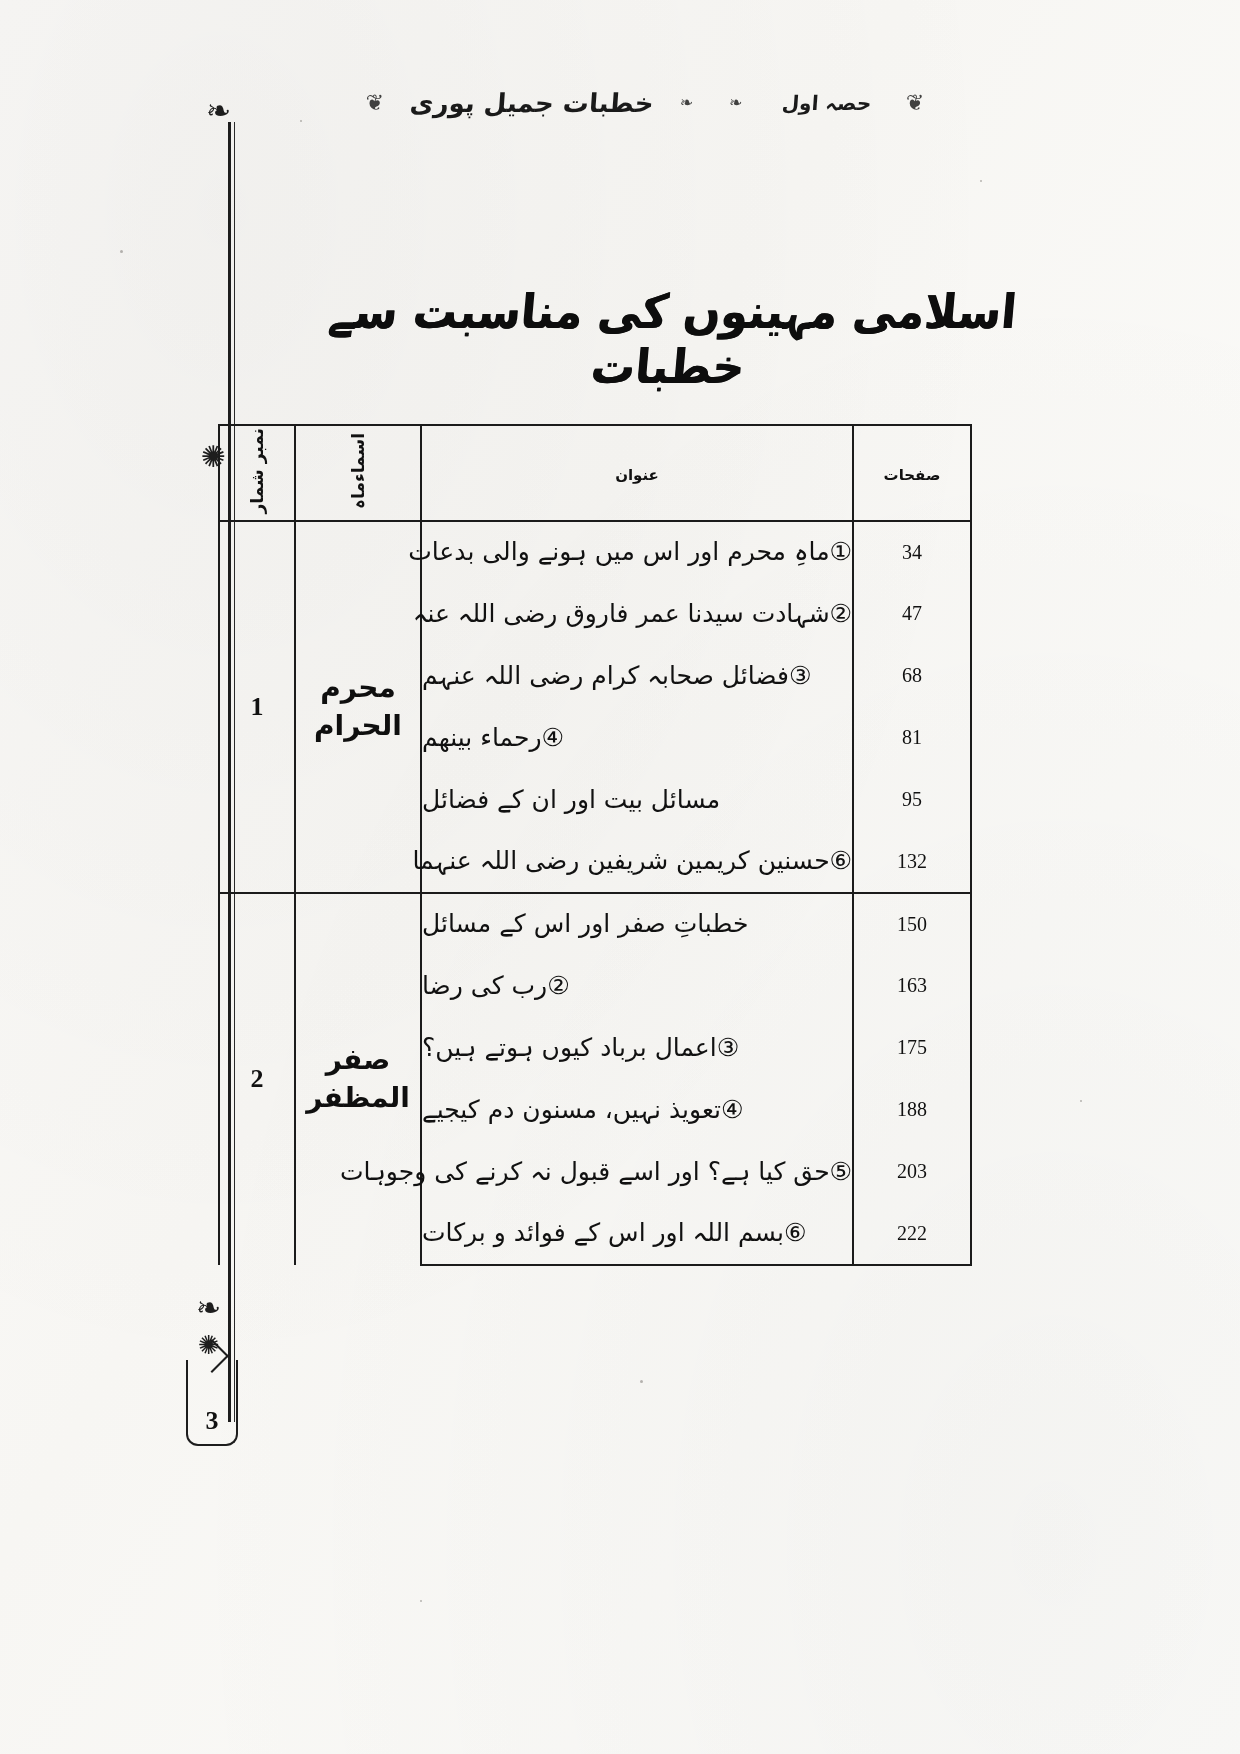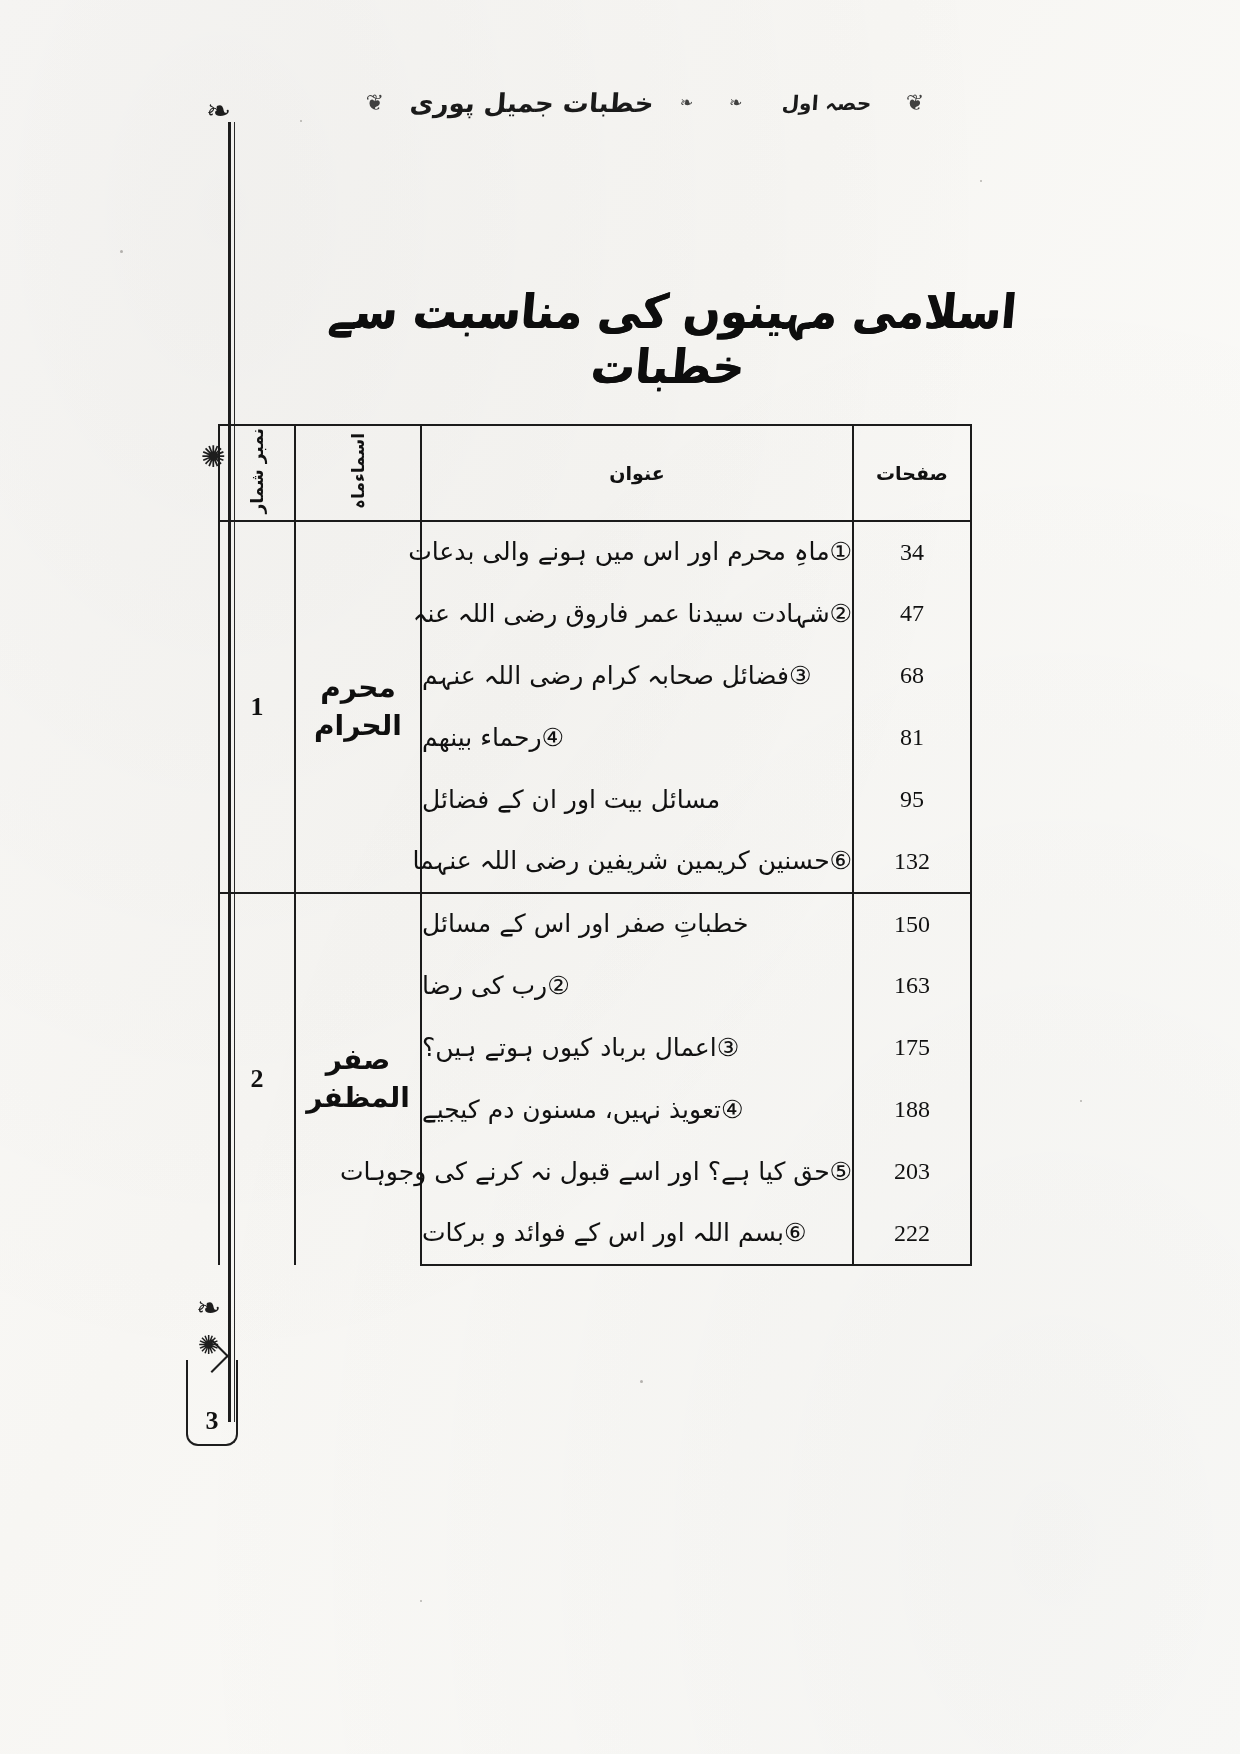--- a/index.html
+++ b/index.html
@@ -203,21 +203,21 @@
   thead .vtext {
     display: inline-block;
     writing-mode: vertical-rl;
     transform: rotate(180deg);
     font-size: 17px;
     white-space: nowrap;
     line-height: 1;
     padding: 2px 0;
   }
   thead .htext {
-    font-size: 19px;
+    font-size: 15px;
     font-weight: 700;
   }
 
   td.num-cell {
     text-align: center;
     font-size: 26px;
     font-weight: 700;
     font-family: "Liberation Serif", serif;
   }
   td.month-cell {
@@ -231,21 +231,21 @@
   td.title-cell {
     text-align: left;
     padding: 5px 14px 5px 12px;
     font-size: 25px;
     line-height: 1.5;
     white-space: nowrap;
     direction: rtl;
   }
   td.page-cell {
     text-align: center;
-    font-size: 24px;
+    font-size: 20px;
     font-family: "Liberation Serif", serif;
     color: #111;
   }
   tbody tr { height: 62px; }
   tbody tr td.title-cell, tbody tr td.page-cell { border-left-width: 2px; }
   
   tbody tr td.month-cell, tbody tr td.num-cell { border-top: none; border-bottom: none; }
   tbody tr.group-start td.month-cell, tbody tr.group-start td.num-cell { border-top: 2px solid #1b1b1b; }
 
   tbody tr td.title-cell, tbody tr td.page-cell { border-top: none; border-bottom: none; }

